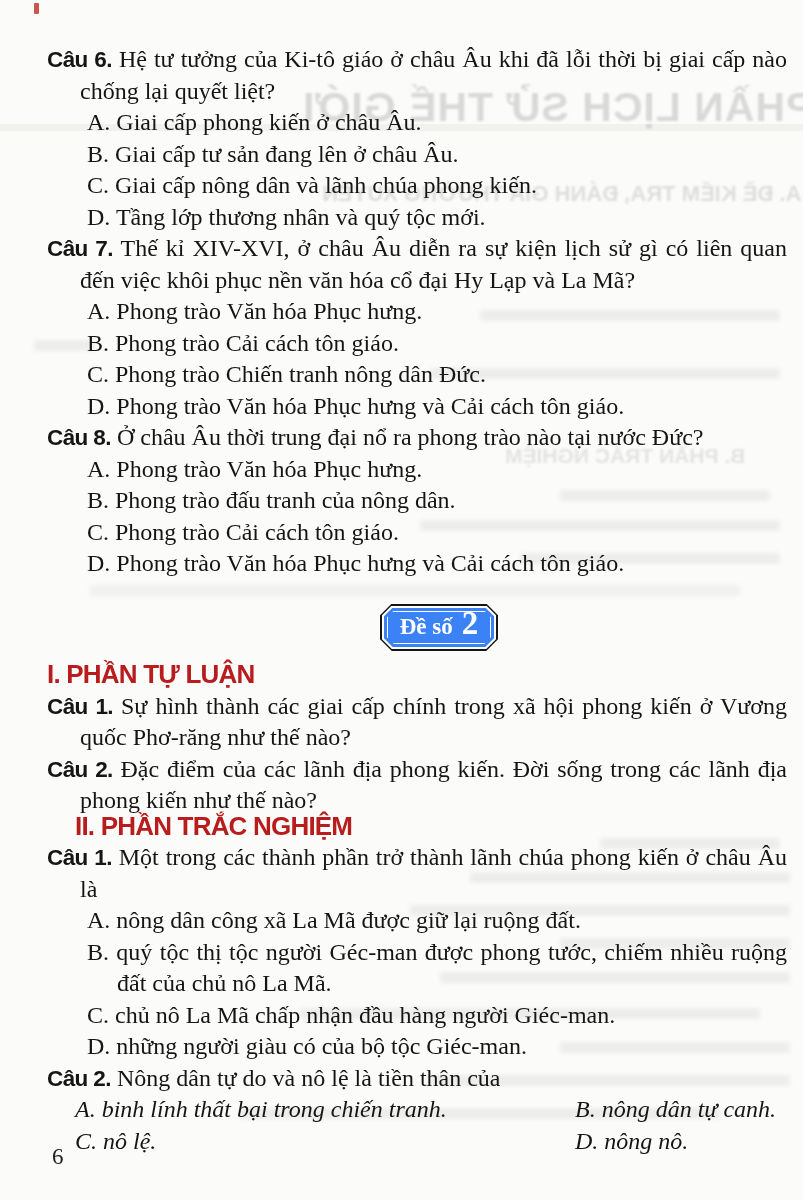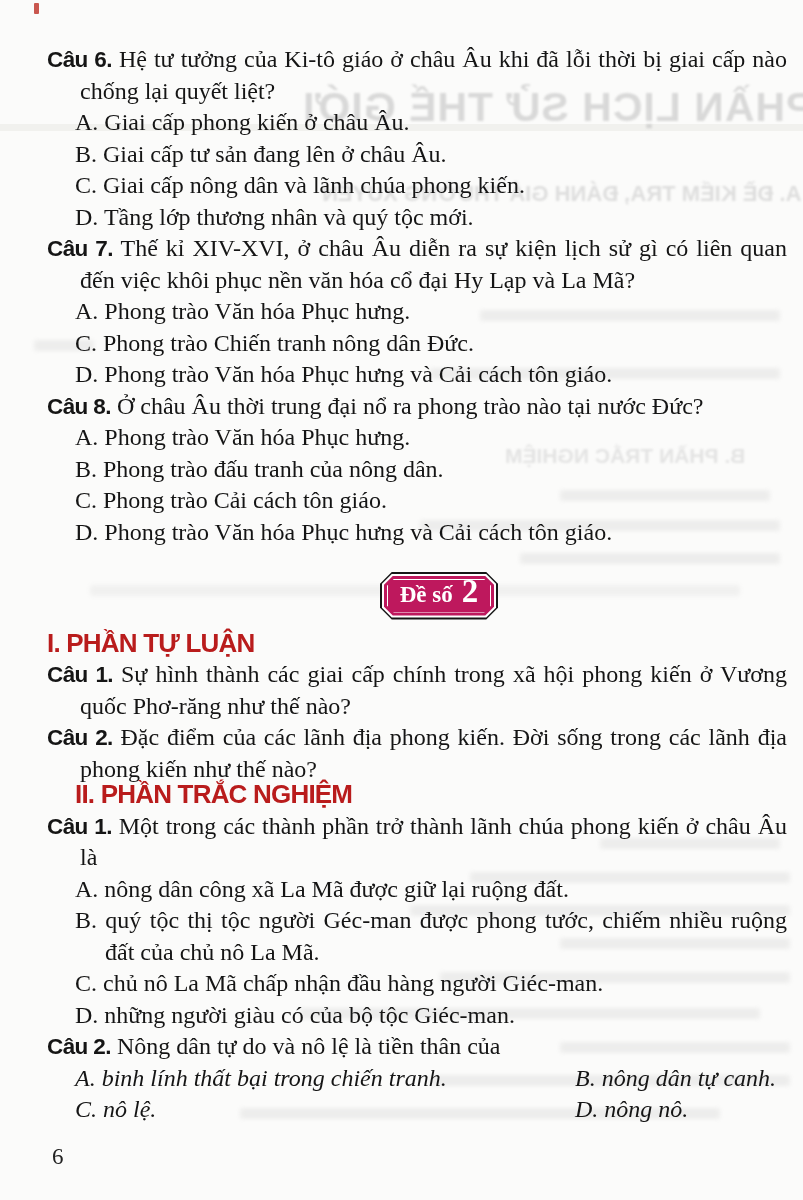--- a/index.html
+++ b/index.html
@@ -8,37 +8,37 @@
     background:#fbfbfa; overflow:hidden;
     font-family:"Liberation Serif", serif; color:#151515;
   }
   .content { position:absolute; left:47px; top:44px; width:740px; font-size:24px; line-height:31.5px; }
   .jtext { text-align:justify; }
   .q  { padding-left:33px; text-indent:-33px; margin:0; }
   .qlabel {
     font-family:"Liberation Sans", sans-serif; font-weight:700;
     font-size:22.5px; letter-spacing:-0.6px;
   }
-  .opt { margin-left:28px; padding-left:30px; text-indent:-30px; }
+  .opt { margin-left:40px; padding-left:30px; text-indent:-30px; }
   .optrow { margin-left:28px; display:flex;font-style:italic; }
   .optrow .c1 { width:500px; flex:0 0 500px; }
   .sec-h {
     font-family:"Liberation Sans", sans-serif; font-weight:700;
     font-size:26px; letter-spacing:-0.8px; line-height:31.5px; color:#b91c1c;
   }
   .sec-h.indent { margin-left:28px; }
   #sec2-h { margin-top:-6px; }
 
   
   .badge-row { margin-top:24px; margin-bottom:8px; display:flex; justify-content:center; }
   .nx  { clip-path:polygon(12px 0,calc(100% - 12px) 0,100% 12px,100% calc(100% - 12px),calc(100% - 12px) 100%,12px 100%,0 calc(100% - 12px),0 12px); }
   .badge-outer { background:#161616; padding:2px; transform:translateX(22px); }
   .badge-mid   { background:#ffffff; padding:2px; clip-path:polygon(10px 0,calc(100% - 10px) 0,100% 10px,100% calc(100% - 10px),calc(100% - 10px) 100%,10px 100%,0 calc(100% - 10px),0 10px); }
   .badge-core  {
-    position:relative; background:#be185d; color:#fff;
+    position:relative; background:#3b82f6; color:#fff;
     padding:3px 16px 5px; display:flex; align-items:baseline; gap:9px;
     clip-path:polygon(9px 0,calc(100% - 9px) 0,100% 9px,100% calc(100% - 9px),calc(100% - 9px) 100%,9px 100%,0 calc(100% - 9px),0 9px);
   }
   .badge-core::before {
     content:""; position:absolute; inset:3px; border:1.5px solid #fff;
     clip-path:polygon(7px 0,calc(100% - 7px) 0,100% 7px,100% calc(100% - 7px),calc(100% - 7px) 100%,7px 100%,0 calc(100% - 7px),0 7px);
     pointer-events:none;
   }
   .badge-prefix { font-weight:700; font-size:23px; font-family:"Liberation Serif", serif; }
   .badge-num    { font-weight:700; font-size:33px; line-height:24px; font-family:"Liberation Serif", serif; }
@@ -98,20 +98,21 @@
       <div class="opt">C. Giai cấp nông dân và lãnh chúa phong kiến.</div>
       <div class="opt">D. Tầng lớp thương nhân và quý tộc mới.</div>
     </section>
 
     <section>
       <p class="q jtext">
         <span class="qlabel">Câu 7.</span>
         <span>Thế kỉ XIV-XVI, ở châu Âu diễn ra sự kiện lịch sử gì có liên quan đến việc khôi phục nền văn hóa cổ đại Hy Lạp và La Mã?</span>
       </p>
       <div class="opt">A. Phong trào Văn hóa Phục hưng.</div>
+      <div class="opt">B. Phong trào Cải cách tôn giáo.</div>
       <div class="opt">C. Phong trào Chiến tranh nông dân Đức.</div>
       <div class="opt">D. Phong trào Văn hóa Phục hưng và Cải cách tôn giáo.</div>
     </section>
 
     <section>
       <p class="q jtext">
         <span class="qlabel">Câu 8.</span>
         <span>Ở châu Âu thời trung đại nổ ra phong trào nào tại nước Đức?</span>
       </p>
       <div class="opt">A. Phong trào Văn hóa Phục hưng.</div>

